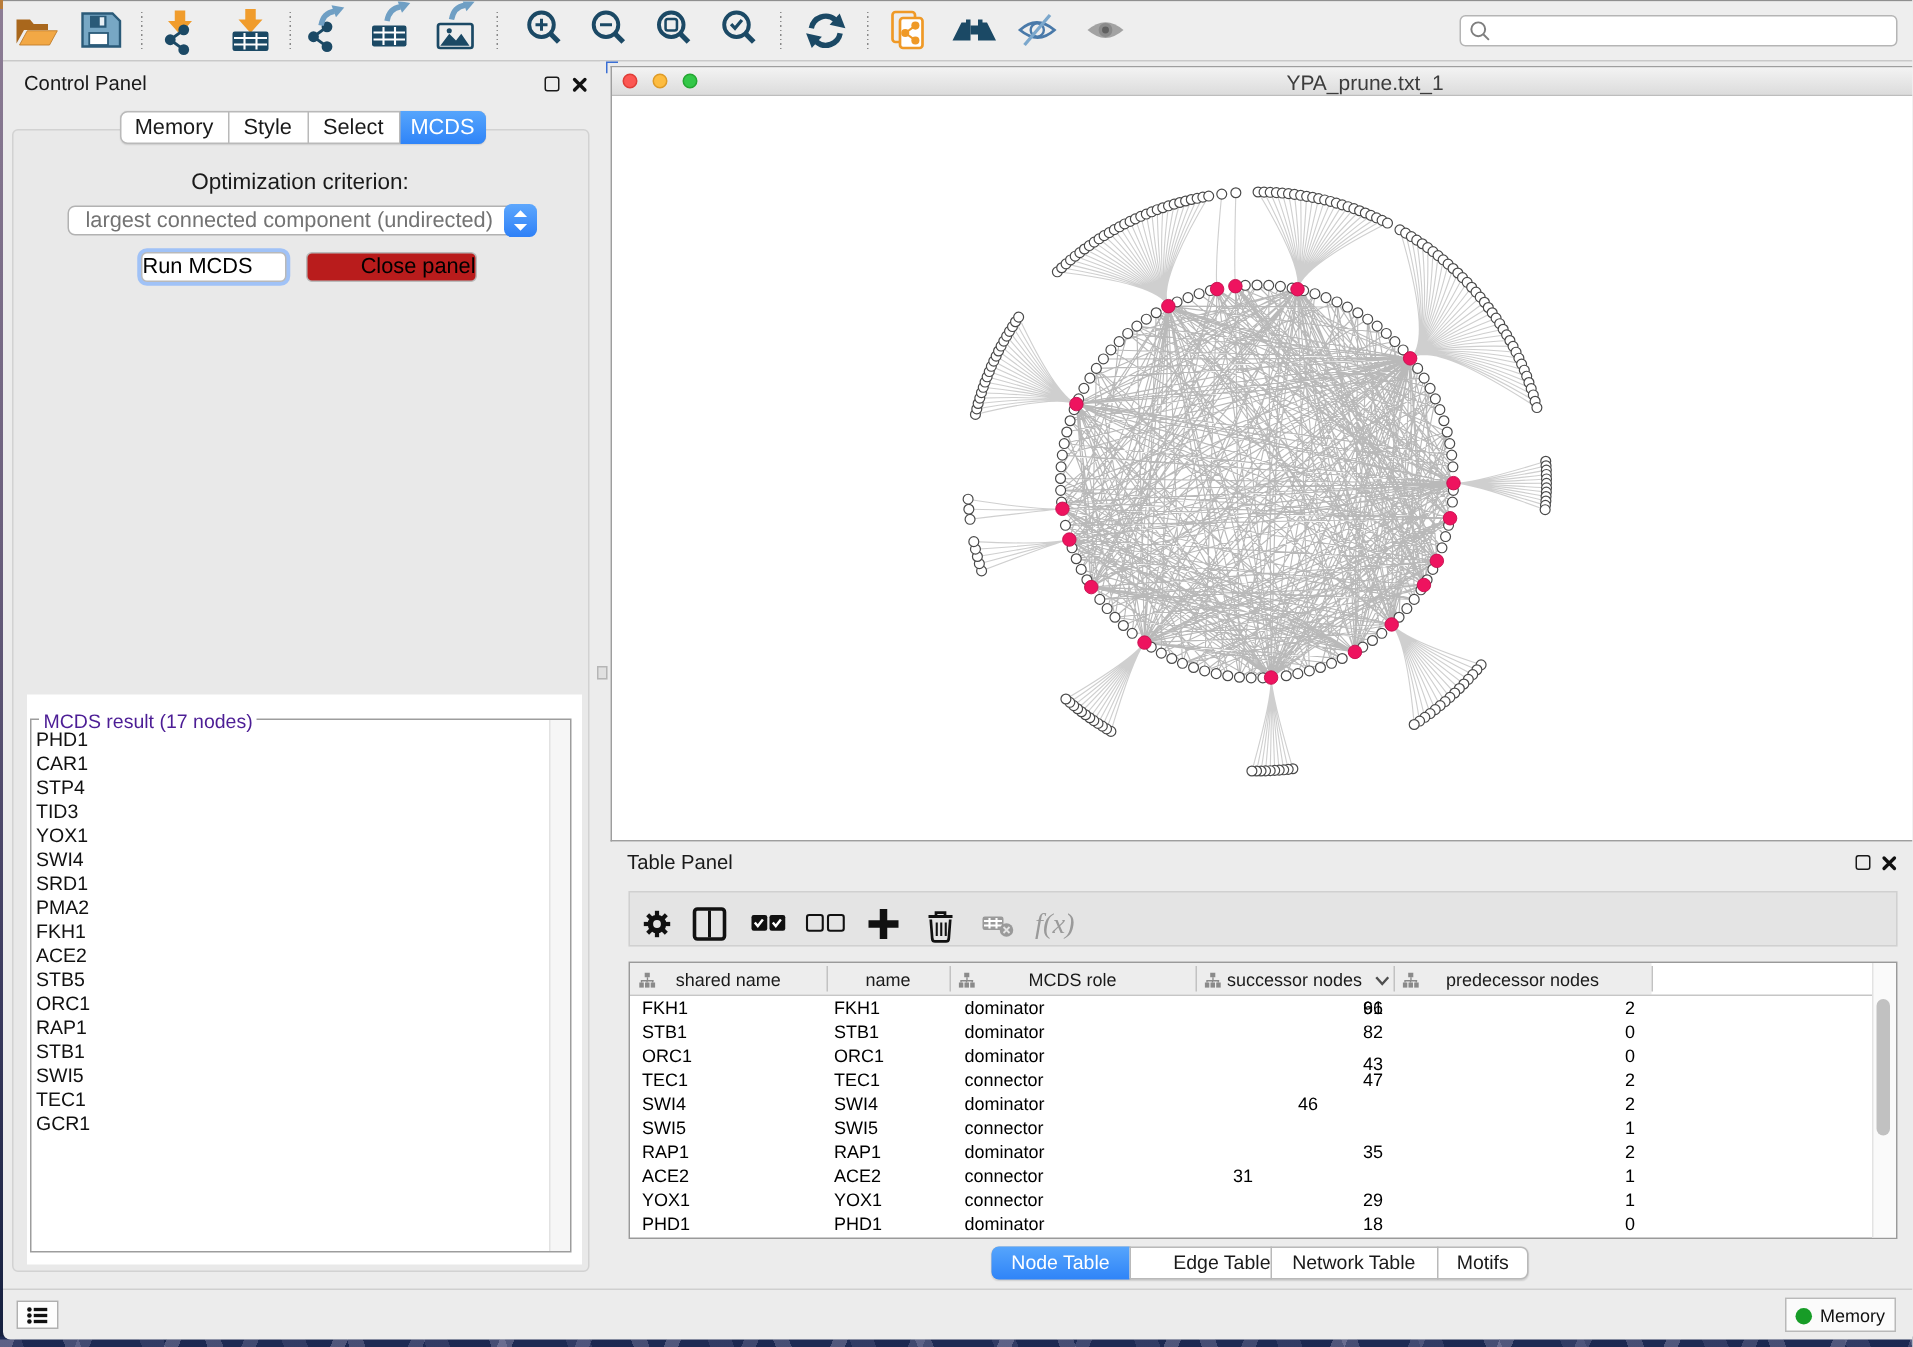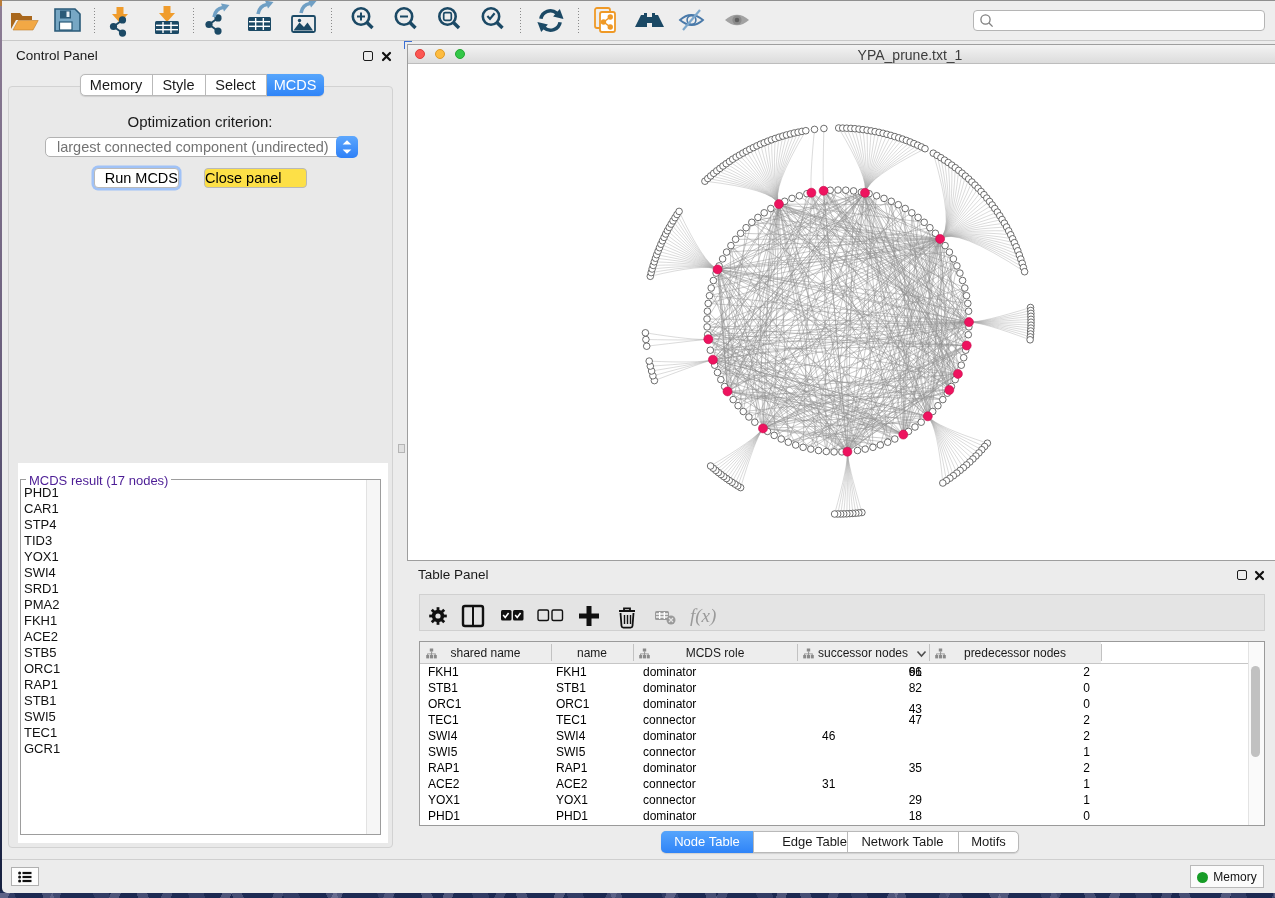--- a/index.html
+++ b/index.html
@@ -130,22 +130,22 @@
 <div class="abs" style="left:205px;top:74px;width:1px;height:22px;background:#b9b9b9"></div>
 <div class="abs" style="left:266px;top:74px;width:58px;height:22px;line-height:22px;text-align:center;font-size:14.5px;background:linear-gradient(#56a5fc,#2f84f8);color:#fff;border-radius:0 5px 5px 0;">MCDS</div>
 <div class="abs" style="left:266px;top:74px;width:1px;height:22px;background:#b9b9b9"></div>
 <div class="abs" style="left:0;top:113px;width:400px;text-align:center;font-size:15px;color:#1a1a1a">Optimization criterion:</div>
 <div class="abs" style="left:45px;top:137px;width:313px;height:20px;background:#fff;border:1px solid #b2b2b2;border-radius:5px"></div>
 <div class="abs" style="left:57px;top:137px;width:290px;height:20px;line-height:20px;font-size:14.5px;color:#737373">largest connected component (undirected)</div>
 <div class="abs" style="left:336px;top:136px;width:22px;height:22px;background:linear-gradient(#5da7fd,#2e80f7);border-radius:5px"></div>
 <svg class="abs" style="left:339px;top:138px" width="16" height="18" viewBox="0 0 16 18">
     <path d="M3.6 6.6 L8 2.2 L12.4 6.6 Z M3.6 11.4 L8 15.8 L12.4 11.4 Z" fill="#fff"></path>
   </svg>
-<div class="abs" style="left:94px;top:168px;width:85px;height:20px;background:#fff;border:1px solid #b9b9b9;border-radius:4px;box-shadow:0 0 0 2.5px rgba(115,170,255,0.62);line-height:19px;text-align:right;font-size:14.5px">Run MCDS</div>
-<div class="abs" style="left:204px;top:168px;width:103px;height:20px;background:#fde047;border:1px solid #b9b9b9;border-radius:4px;line-height:19px;text-align:left;font-size:14.5px">Close panel</div>
+<div class="abs" style="left:94px;top:168px;width:97px;height:20px;background:#fff;border:1px solid #b9b9b9;border-radius:4px;box-shadow:0 0 0 2.5px rgba(115,170,255,0.62);line-height:19px;text-align:left;font-size:14.5px">Run MCDS</div>
+<div class="abs" style="left:204px;top:168px;width:114px;height:20px;background:#b91c1c;border:1px solid #b9b9b9;border-radius:4px;line-height:19px;text-align:right;font-size:14.5px">Close panel</div>
 <div class="abs" style="left:18px;top:463px;width:370px;height:380px;background:#fff"></div>
 <div class="abs" style="left:20px;top:479px;width:361px;height:356px;border:1px solid #9d9d9d"></div>
 <div class="abs" style="left:26px;top:473px;background:#fff;padding:0 3px;font-size:13px;color:#4c1d95">MCDS result (17 nodes)</div>
 <div class="abs" style="left:366px;top:480px;width:14px;height:354px;background:#f6f6f6;border-left:1px solid #e2e2e2"></div>
 <div class="abs" style="left:24px;top:485px;font-size:13px;color:#111">
     <div style="height:16px;line-height:16px">PHD1</div>
     <div style="height:16px;line-height:16px">CAR1</div>
     <div style="height:16px;line-height:16px">STP4</div>
     <div style="height:16px;line-height:16px">TID3</div>
     <div style="height:16px;line-height:16px">YOX1</div>
@@ -577,21 +577,21 @@
 <div class="abs" style="left:822px;top:664px;width:100px;text-align:right;font-size:12px;height:16px;line-height:16px">61</div>
 <div class="abs" style="left:990px;top:696px;width:100px;text-align:right;font-size:12px;height:16px;line-height:16px">0</div>
 <div class="abs" style="left:428px;top:712px;font-size:12px;height:16px;line-height:16px">TEC1</div>
 <div class="abs" style="left:556px;top:712px;font-size:12px;height:16px;line-height:16px">TEC1</div>
 <div class="abs" style="left:643px;top:712px;font-size:12px;height:16px;line-height:16px">connector</div>
 <div class="abs" style="left:822px;top:712px;width:100px;text-align:right;font-size:12px;height:16px;line-height:16px">47</div>
 <div class="abs" style="left:990px;top:712px;width:100px;text-align:right;font-size:12px;height:16px;line-height:16px">2</div>
 <div class="abs" style="left:428px;top:728px;font-size:12px;height:16px;line-height:16px">SWI4</div>
 <div class="abs" style="left:556px;top:728px;font-size:12px;height:16px;line-height:16px">SWI4</div>
 <div class="abs" style="left:643px;top:728px;font-size:12px;height:16px;line-height:16px">dominator</div>
-<div class="abs" style="left:822px;top:728px;width:100px;text-align:left;font-size:12px;height:16px;line-height:16px">46</div>
+<div class="abs" style="left:822px;top:728px;width:100px;text-align:center;font-size:12px;height:16px;line-height:16px">46</div>
 <div class="abs" style="left:990px;top:728px;width:100px;text-align:right;font-size:12px;height:16px;line-height:16px">2</div>
 <div class="abs" style="left:428px;top:744px;font-size:12px;height:16px;line-height:16px">SWI5</div>
 <div class="abs" style="left:556px;top:744px;font-size:12px;height:16px;line-height:16px">SWI5</div>
 <div class="abs" style="left:643px;top:744px;font-size:12px;height:16px;line-height:16px">connector</div>
 <div class="abs" style="left:822px;top:701px;width:100px;text-align:right;font-size:12px;height:16px;line-height:16px">43</div>
 <div class="abs" style="left:990px;top:744px;width:100px;text-align:right;font-size:12px;height:16px;line-height:16px">1</div>
 <div class="abs" style="left:428px;top:760px;font-size:12px;height:16px;line-height:16px">RAP1</div>
 <div class="abs" style="left:556px;top:760px;font-size:12px;height:16px;line-height:16px">RAP1</div>
 <div class="abs" style="left:643px;top:760px;font-size:12px;height:16px;line-height:16px">dominator</div>
 <div class="abs" style="left:822px;top:760px;width:100px;text-align:right;font-size:12px;height:16px;line-height:16px">35</div>

